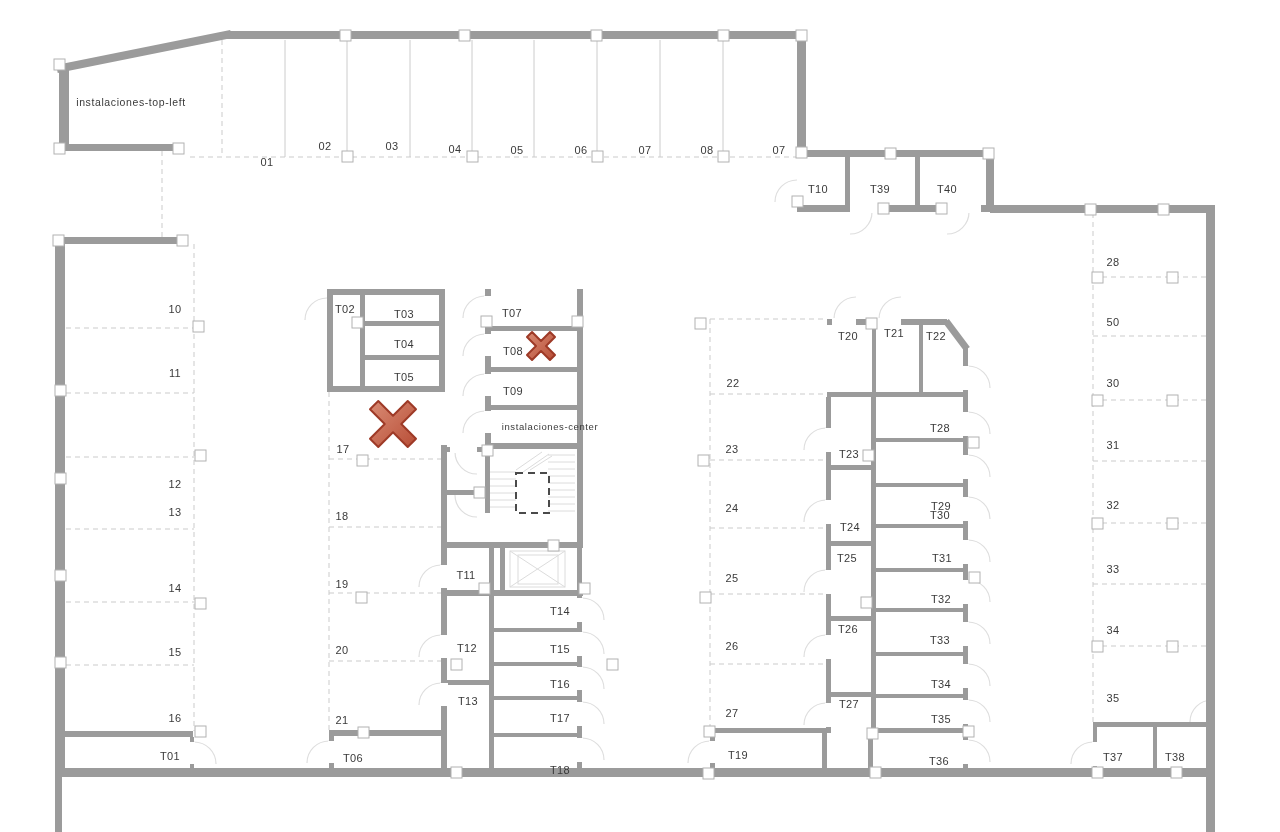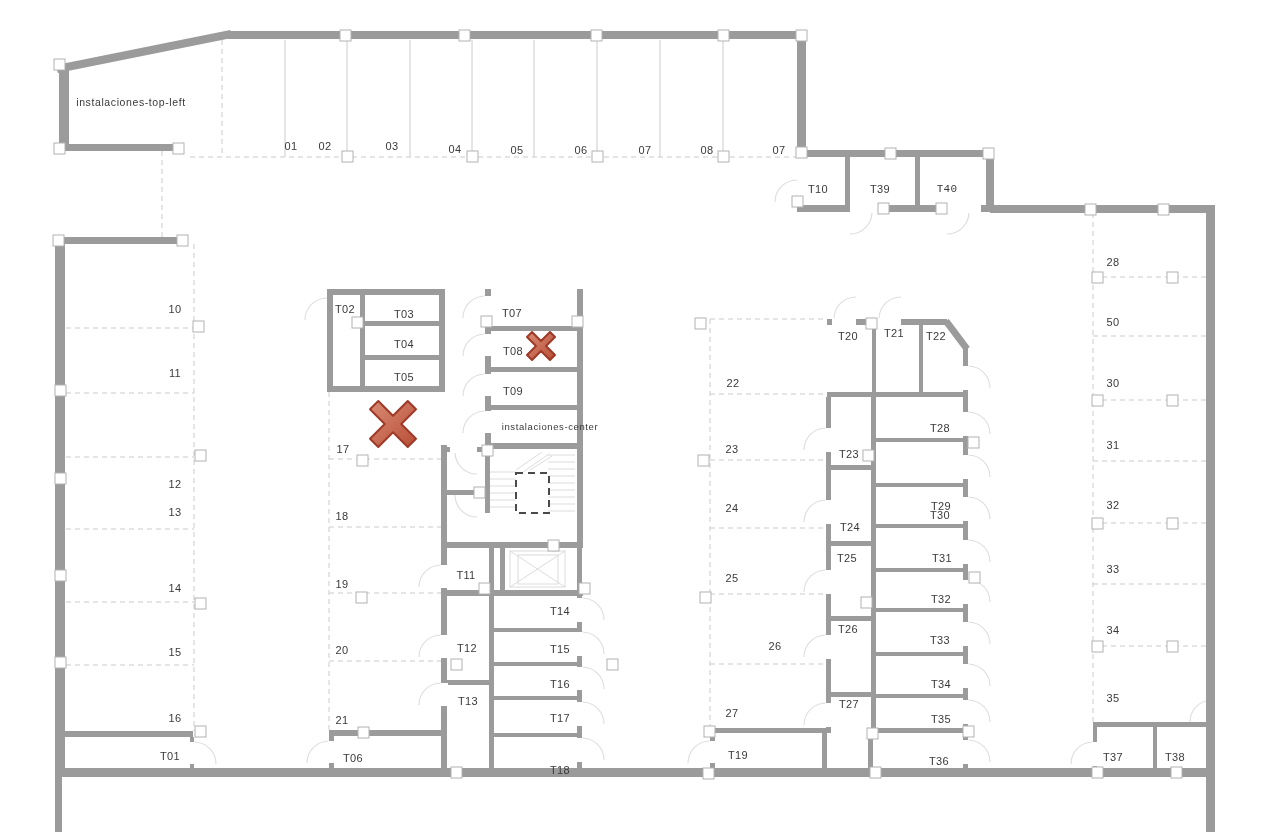--- a/index.html
+++ b/index.html
@@ -343,21 +343,21 @@
     <rect x="1171" y="767" width="11" height="11"></rect>
   </g>
 
   <g id="xmarks">
         <path d="M-23 -14.72L-14.72 -23L0 -8.28L14.72 -23L23 -14.72L8.28 0L23 14.72L14.72 23L0 8.28L-14.72 23L-23 14.72L-8.28 0Z" transform="translate(393 424)" fill="url(#xgrad)" stroke="#9e3a27" stroke-width="2" stroke-linejoin="round"></path>
         <path d="M-14 -8.96L-8.96 -14L0 -5.04L8.96 -14L14 -8.96L5.04 0L14 8.96L8.96 14L0 5.04L-8.96 14L-14 8.96L-5.04 0Z" transform="translate(541 346)" fill="url(#xgrad)" stroke="#9e3a27" stroke-width="2" stroke-linejoin="round"></path>
       </g>
 </svg>
 
 <div id="labels" style="color: rgb(58, 58, 58);">
-      <div class="lbl" style="left: 267px; top: 146px; margin-left: 24px;">01</div>
+      <div class="lbl" style="left: 267px; top: 162px;">01</div>
       <div class="lbl" style="left: 325px; top: 146px;">02</div>
       <div class="lbl" style="left: 392px; top: 146px;">03</div>
       <div class="lbl" style="left: 455px; top: 149px;">04</div>
       <div class="lbl" style="left: 517px; top: 150px;">05</div>
       <div class="lbl" style="left: 581px; top: 150px;">06</div>
       <div class="lbl" style="left: 645px; top: 150px;">07</div>
       <div class="lbl" style="left: 707px; top: 150px;">08</div>
       <div class="lbl" style="left: 779px; top: 150px;">07</div>
       <div class="lbl" style="left: 175px; top: 309px;">10</div>
       <div class="lbl" style="left: 175px; top: 373px;">11</div>
@@ -368,21 +368,21 @@
       <div class="lbl" style="left: 175px; top: 718px;">16</div>
       <div class="lbl" style="left: 343px; top: 449px;">17</div>
       <div class="lbl" style="left: 342px; top: 516px;">18</div>
       <div class="lbl" style="left: 342px; top: 584px;">19</div>
       <div class="lbl" style="left: 342px; top: 650px;">20</div>
       <div class="lbl" style="left: 342px; top: 720px;">21</div>
       <div class="lbl" style="left: 733px; top: 383px;">22</div>
       <div class="lbl" style="left: 732px; top: 449px;">23</div>
       <div class="lbl" style="left: 732px; top: 508px;">24</div>
       <div class="lbl" style="left: 732px; top: 578px;">25</div>
-      <div class="lbl" style="left: 732px; top: 646px; margin-left: 43px;">26</div>
+      <div class="lbl" style="left: 732px; top: 646px;">26</div>
       <div class="lbl" style="left: 732px; top: 713px;">27</div>
       <div class="lbl" style="left: 1113px; top: 262px;">28</div>
       <div class="lbl" style="left: 1113px; top: 322px;">50</div>
       <div class="lbl" style="left: 1113px; top: 383px;">30</div>
       <div class="lbl" style="left: 1113px; top: 445px;">31</div>
       <div class="lbl" style="left: 1113px; top: 505px;">32</div>
       <div class="lbl" style="left: 1113px; top: 569px;">33</div>
       <div class="lbl" style="left: 1113px; top: 630px;">34</div>
       <div class="lbl" style="left: 1113px; top: 698px;">35</div>
       <div class="lbl" style="left: 170px; top: 756px;">T01</div>
@@ -417,17 +417,17 @@
       <div class="lbl" style="left: 940px; top: 515px;">T30</div>
       <div class="lbl" style="left: 942px; top: 558px;">T31</div>
       <div class="lbl" style="left: 941px; top: 599px;">T32</div>
       <div class="lbl" style="left: 940px; top: 640px;">T33</div>
       <div class="lbl" style="left: 941px; top: 684px;">T34</div>
       <div class="lbl" style="left: 941px; top: 719px;">T35</div>
       <div class="lbl" style="left: 939px; top: 761px;">T36</div>
       <div class="lbl" style="left: 1113px; top: 757px;">T37</div>
       <div class="lbl" style="left: 1175px; top: 757px;">T38</div>
       <div class="lbl" style="left: 880px; top: 189px;">T39</div>
-      <div class="lbl" style="left: 947px; top: 189px; font-family: Liberation Mono, monospace;">T40</div>
+      <div class="lbl" style="left: 947px; top: 189px;">T40</div>
       <div class="lbl area" style="left: 131px; top: 102px; font-size: 10.5px;">instalaciones-top-left</div>
       <div class="lbl area" style="left: 532px; top: 426px; font-size: 9.5px; padding-left: 36px;">instalaciones-center</div>
     </div>
 </div>
 
 </body></html>

